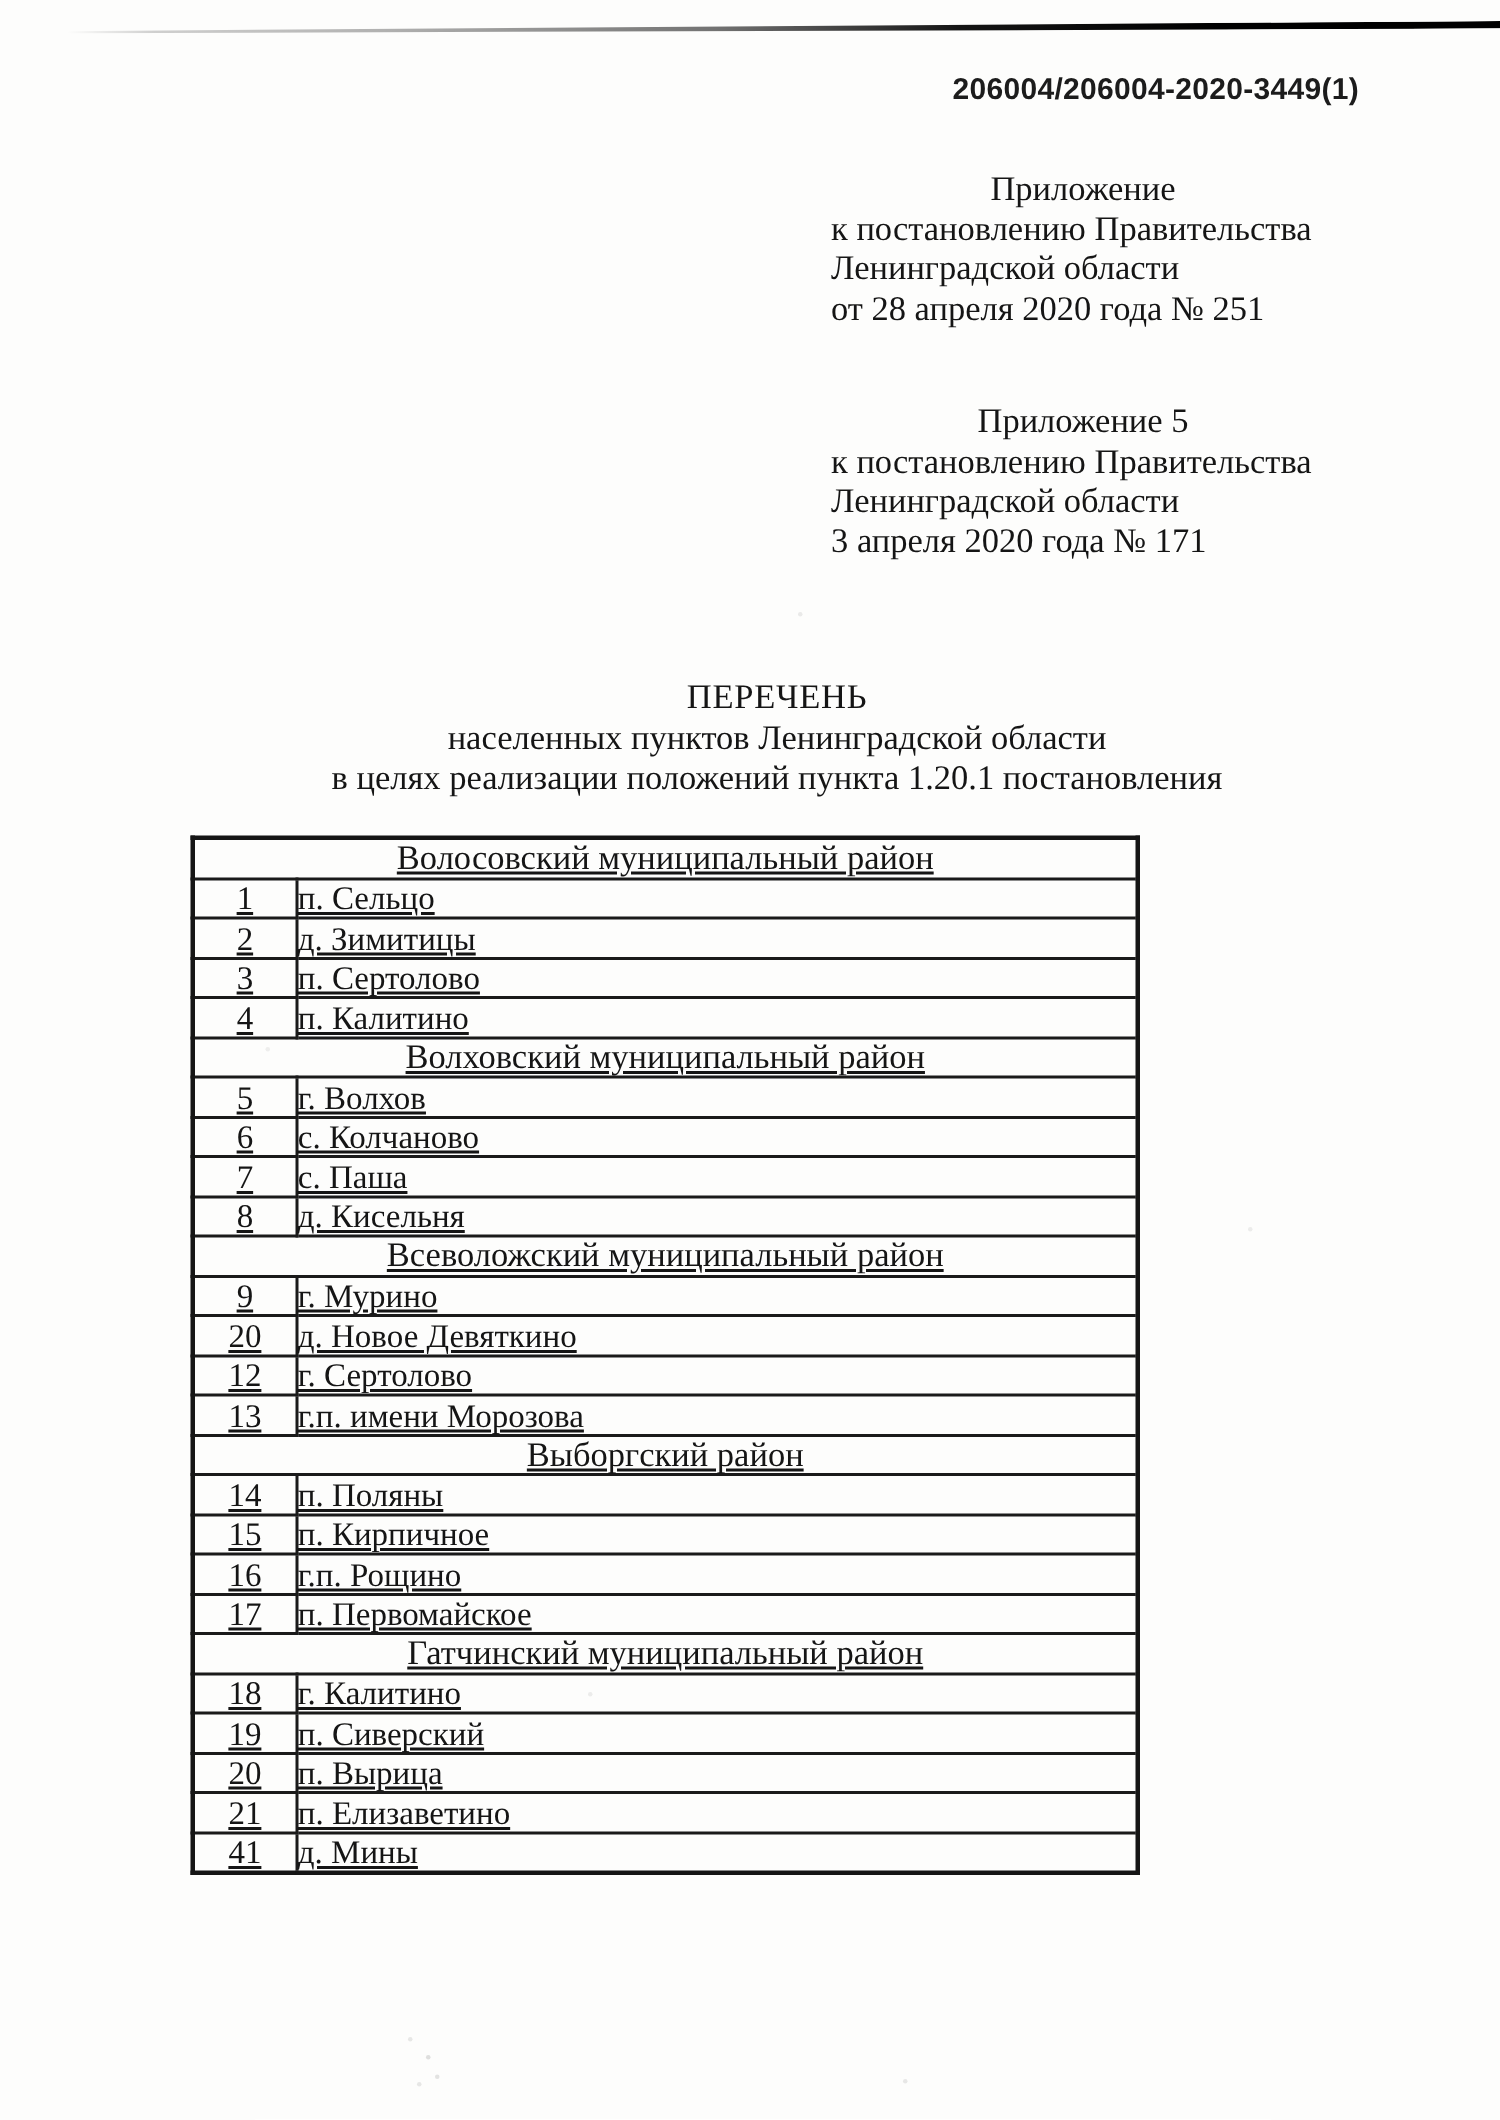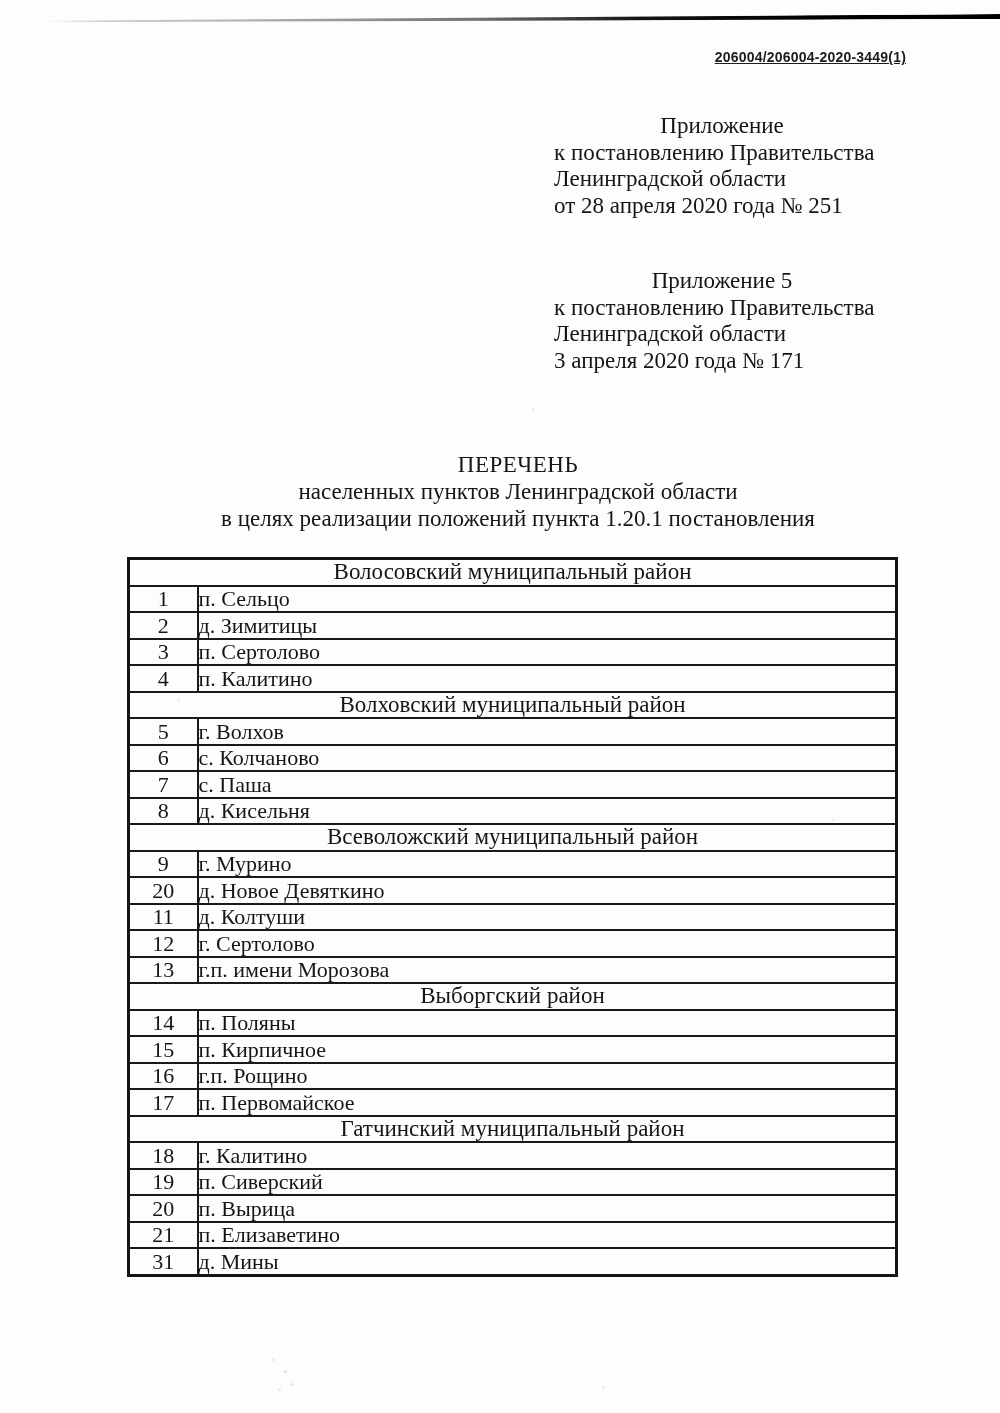--- a/index.html
+++ b/index.html
@@ -52,25 +52,24 @@
       12px   12px 0 0 rgba(40,40,40,0.14),
       18px   25px 0 0 rgba(40,40,40,0.12),
       6px    30px 0 0 rgba(40,40,40,0.10);
   }
 
   .doc-number {
     position: absolute;
     top: 49px;
     right: 94px;
     font-family: "Liberation Sans", "DejaVu Sans", sans-serif;
-    font-size: 14px;
+    font-size: 20px;
     font-weight: 600;
     letter-spacing: 0.2px;
     color: #1c1c1c;
-    text-decoration: underline;
   }
 
   .appendix {
     position: absolute;
     left: 554px;
     width: 336px;
     font-size: 23px;
     line-height: 26.5px;
     text-align: left;
     white-space: nowrap;
@@ -87,24 +86,25 @@
     text-align: center;
     font-size: 23px;
     line-height: 27px;
   }
   .doc-title .title-caps { letter-spacing: 0.5px; }
 
   table.settlements {
     position: absolute;
     top: 557px;
     left: 127px;
-    width: 771px;
+    width: 633px;
     border-collapse: collapse;
     table-layout: fixed;
     font-size: 22px;
+    text-decoration: underline;
   }
   table.settlements col.num-col { width: 69px; }
   table.settlements td {
     border: 2px solid #1a1a1a;
     height: 24.5px;
     padding: 0;
     vertical-align: middle;
     line-height: 1.05;
   }
   table.settlements { border: 3px solid #151515; }
@@ -194,24 +194,20 @@
         </tr>
         <tr>
           <td class="num-cell">9</td>
           <td class="name-cell">г. Мурино</td>
         </tr>
         <tr>
           <td class="num-cell">20</td>
           <td class="name-cell">д. Новое Девяткино</td>
         </tr>
         <tr>
-          <td class="num-cell">11</td>
-          <td class="name-cell">д. Колтуши</td>
-        </tr>
-        <tr>
           <td class="num-cell">12</td>
           <td class="name-cell">г. Сертолово</td>
         </tr>
         <tr>
           <td class="num-cell">13</td>
           <td class="name-cell">г.п. имени Морозова</td>
         </tr>
         <tr>
           <td colspan="2" class="section-header">Выборгский район</td>
         </tr>
@@ -244,19 +240,19 @@
         </tr>
         <tr>
           <td class="num-cell">20</td>
           <td class="name-cell">п. Вырица</td>
         </tr>
         <tr>
           <td class="num-cell">21</td>
           <td class="name-cell">п. Елизаветино</td>
         </tr>
         <tr>
-          <td class="num-cell">31</td>
+          <td class="num-cell">41</td>
           <td class="name-cell">д. Мины</td>
         </tr>
       </tbody>
   </table>
 
 </div>
 
 </body></html>

